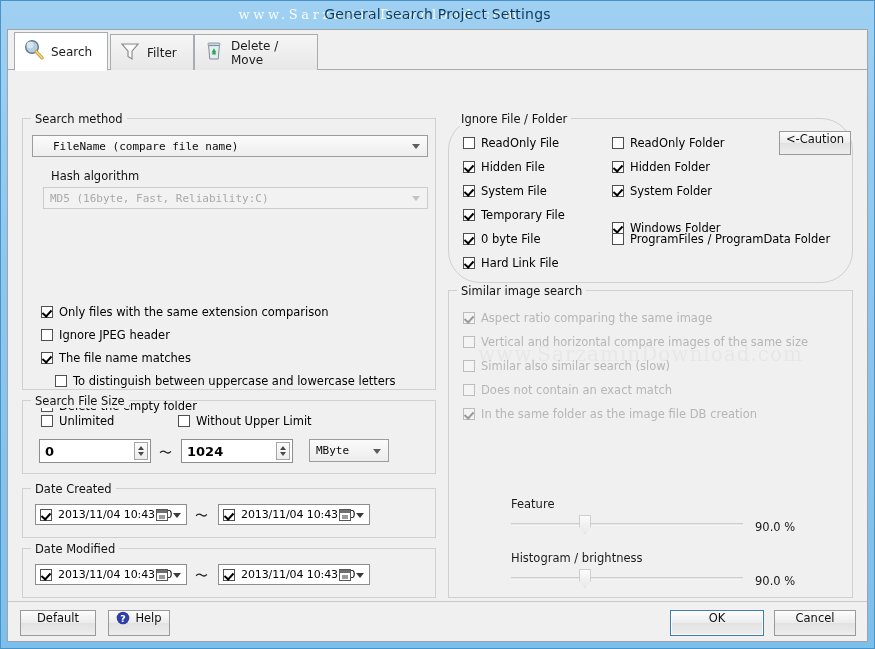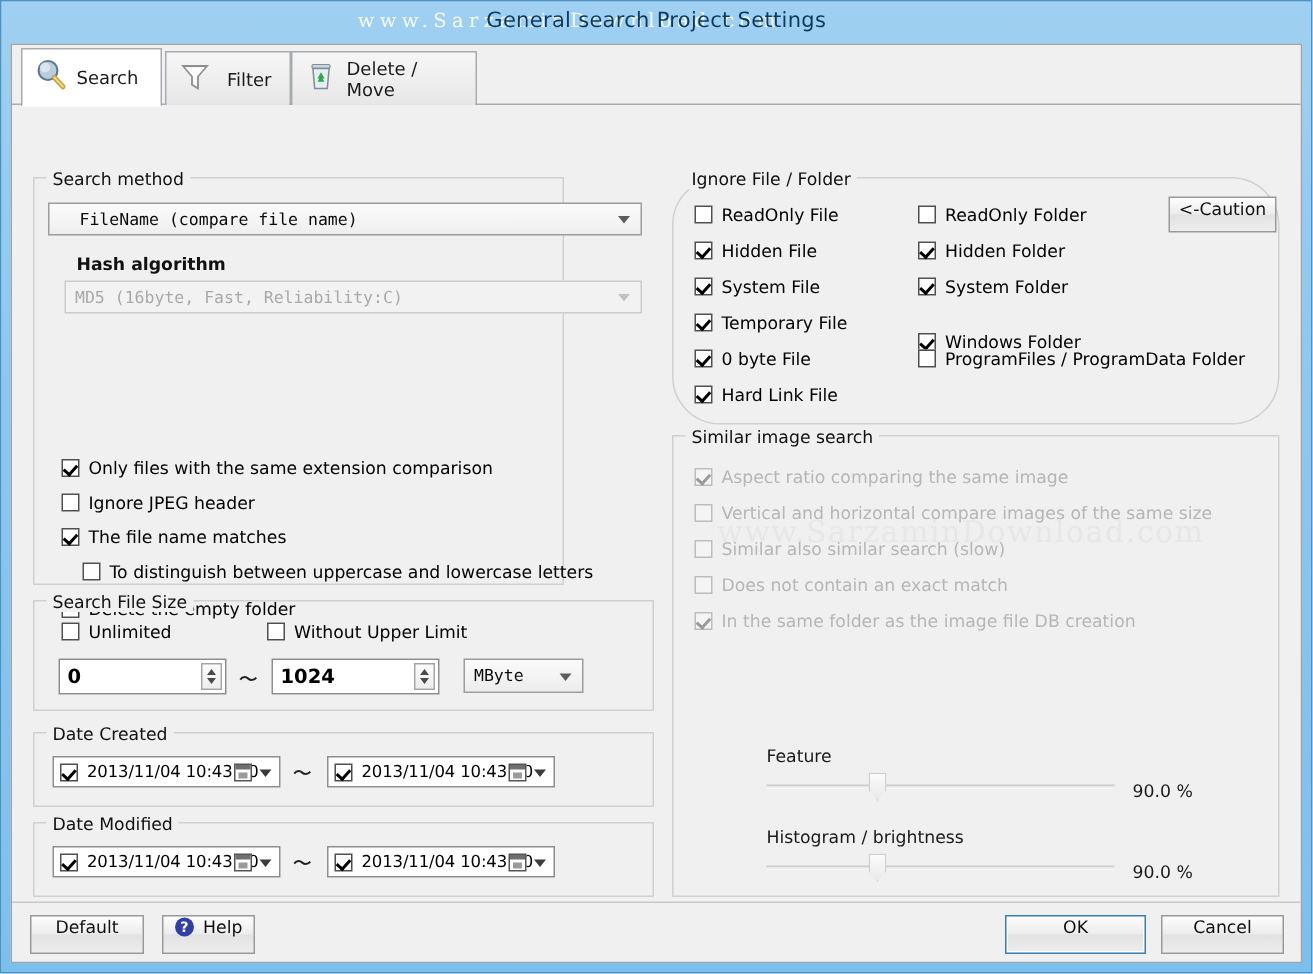--- a/index.html
+++ b/index.html
@@ -298,21 +298,21 @@
     position: absolute;
     font-size: 11.5px;
     color: #1a1a1a;
   }
   .sval {
     position: absolute;
     font-size: 11.5px;
     color: #1a1a1a;
   }
 
-  .statictext { position: absolute; font-size: 11.5px; color: #111; font-weight: bold; }
+  .statictext { position: absolute; font-size: 11.5px; color: #111; }
 
   .footer {
     position: absolute;
     left: 0; top: 571px;
     width: 859px; height: 40px;
     background: #f0f0f0;
     border-top: 1px solid #c8c8c8;
     box-sizing: border-box;
   }
 
@@ -348,21 +348,21 @@
           <svg width="22" height="22" viewBox="0 0 22 22">
             <circle cx="9" cy="8" r="6.3" fill="#b9cddd" stroke="#5a7b93" stroke-width="1.4"></circle>
             <circle cx="7" cy="6" r="3.4" fill="#dfeaf3" opacity="0.85"></circle>
             <line x1="13.2" y1="12.6" x2="19" y2="18.8" stroke="#c9a23a" stroke-width="3.4" stroke-linecap="round"></line>
             <line x1="13.2" y1="12.6" x2="19" y2="18.8" stroke="#f0d88a" stroke-width="1.4" stroke-linecap="round"></line>
           </svg>
         </span>
         <span>Search</span>
       </div>
 
-      <div class="tab" style="left:102px;width:84px;justify-content:space-between;">
+      <div class="tab" style="left:102px;width:84px;">
         <span>
           <svg width="22" height="22" viewBox="0 0 22 22">
             <path d="M3 4 H19 L13 11 V19 L9 16.5 V11 Z" fill="#f3f3f3" stroke="#8d8d8d" stroke-width="1.2"></path>
             <path d="M4.6 5.2 H17.4 L12.2 11 V17 L10 15.6 V11 Z" fill="#ffffff" opacity="0.7"></path>
           </svg>
         </span>
         <span>Filter</span>
       </div>
 
       <div class="tab" style="left:186px;width:124px;">
@@ -376,21 +376,21 @@
         <span>Delete / Move</span>
       </div>
     </div>
 
     <div class="panel-body">
 
       <div class="bg-watermark">www.SarzaminDownload.com</div>
 
       <div class="layer">
 
-      <div class="group" style="left:14px;top:48px;width:354px;height:272px;">
+      <div class="group" style="left:14px;top:48px;width:414px;height:272px;">
         <div class="legend">Search method</div>
 
         <div class="combo" style="left:9px;top:16px;width:396px;height:22px;padding-left:20px;">
           <span>FileName (compare file name)</span>
           <span class="arrow"></span>
         </div>
 
         <div class="statictext" style="left:28px;top:50px;">Hash algorithm</div>
 
         <div class="combo dis" style="left:20px;top:68px;width:385px;height:22px;">

